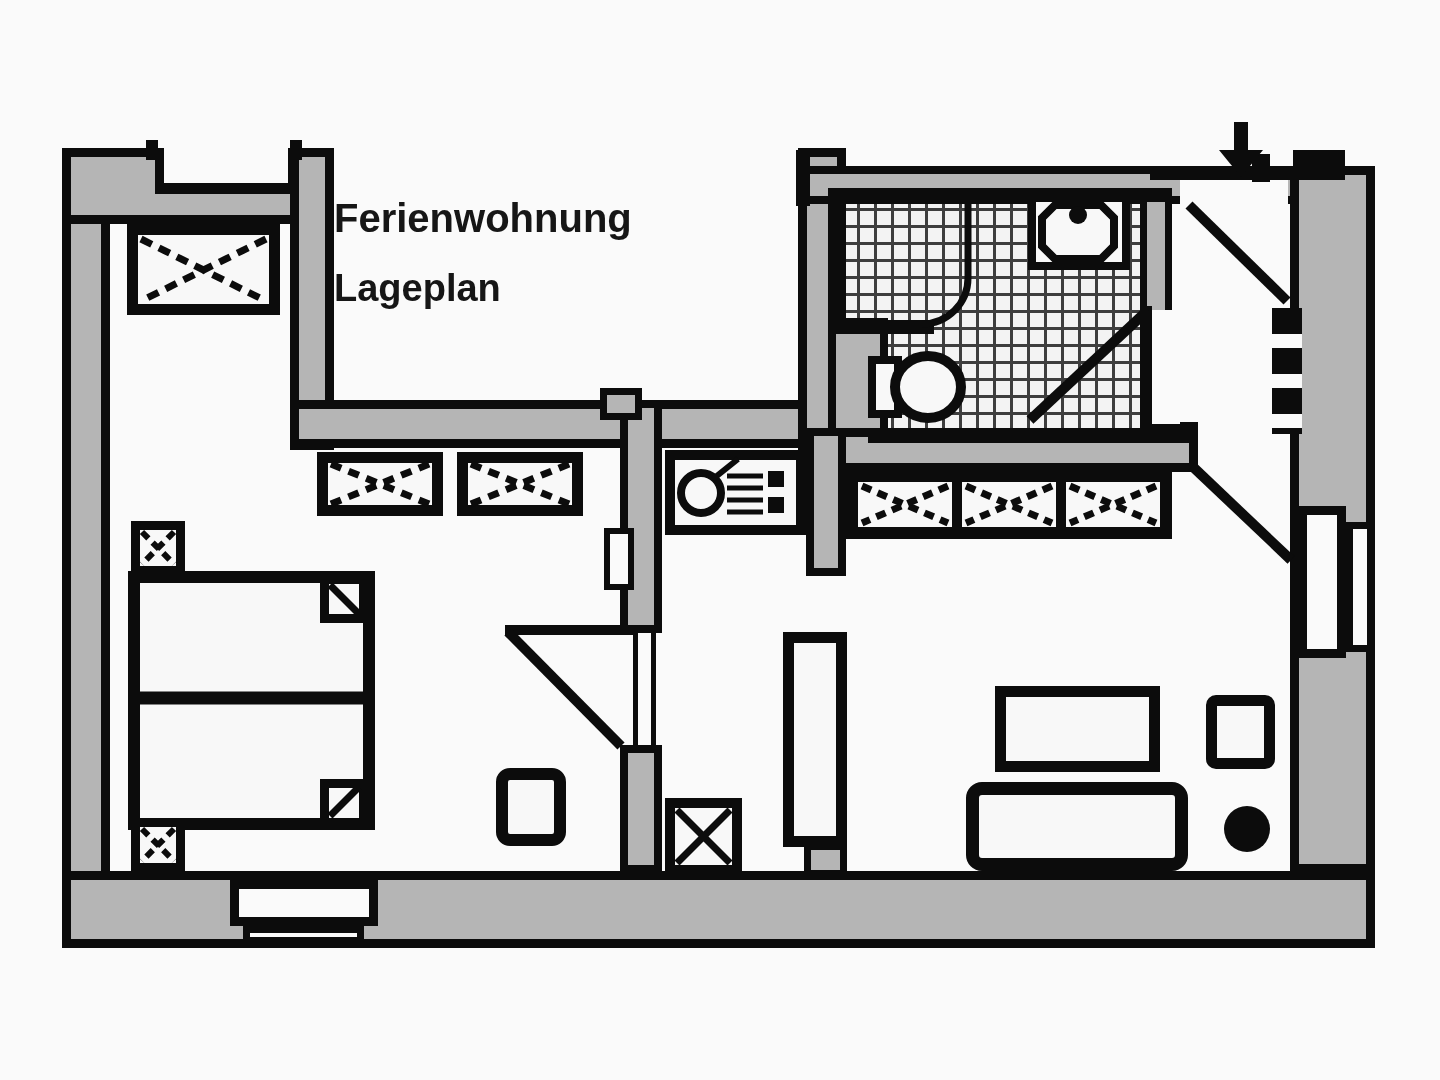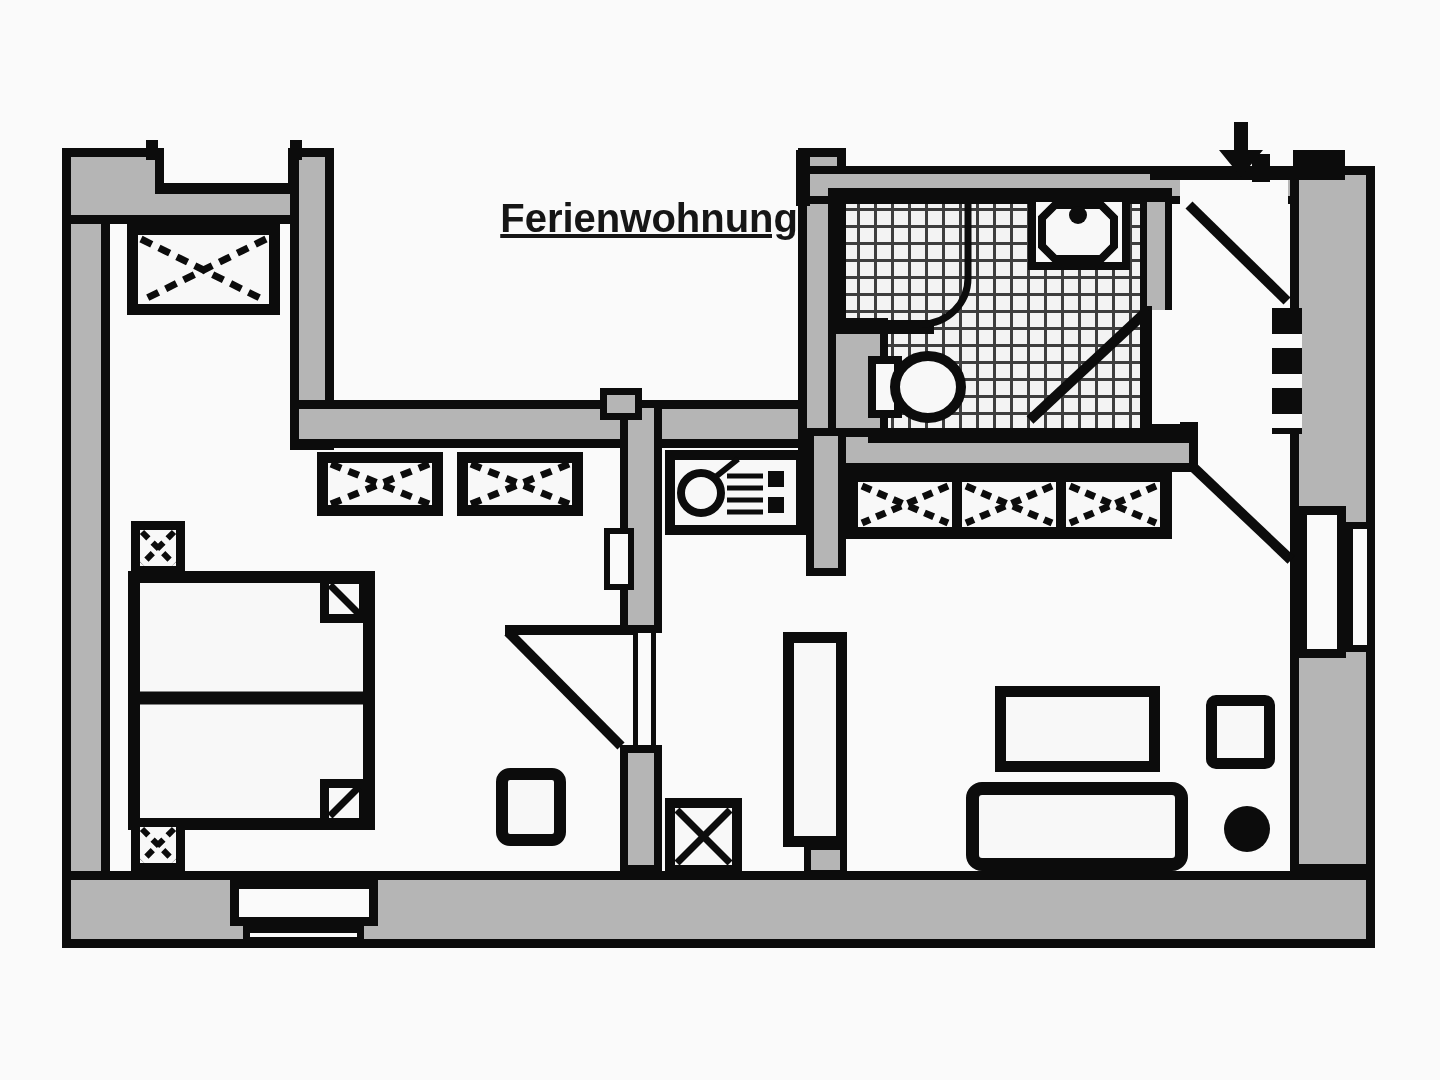--- a/index.html
+++ b/index.html
@@ -13,22 +13,22 @@
   .wall{background:var(--wall);border:9px solid var(--line);z-index:2;}
   .b8{border-width:8px;} .b7{border-width:7px;}
   .blk{background:var(--line);z-index:3;}
   .wht{background:var(--bg);z-index:4;}
   .furn{background:var(--room);border:10px solid var(--line);z-index:5;}
   .tiles{background-color:var(--tilefloor);
     background-image:repeating-linear-gradient(0deg,var(--tileline) 0 3px,transparent 3px 17px),
                      repeating-linear-gradient(90deg,var(--tileline) 0 3px,transparent 3px 17px);
     z-index:1;}
   #linework{position:absolute;left:0;top:0;z-index:6;pointer-events:none;}
-  #title{position:absolute;left:334px;top:196px;width:464px;text-align:right;z-index:6;
-         color:#161616;font-weight:bold;text-decoration:underline;}
+  #title{position:absolute;left:334px;top:196px;width:464px;text-align:left;z-index:6;
+         color:#161616;font-weight:bold;}
   #title .t1{font-size:40px;line-height:45px;display:block;}
   #title .t3{font-size:38px;line-height:42px;display:block;margin-top:26px;}
   .dashbar{background-color:var(--line);
     background-image:repeating-linear-gradient(180deg,transparent 0 26px,var(--bg) 26px 40px);
     z-index:5;}
   .cell{position:absolute;background:var(--room);}
 </style>
 </head>
 <body>
 
@@ -187,15 +187,16 @@
 
       <g fill="#0c0c0c" stroke="none">
         <rect x="1234" y="122" width="14" height="30"></rect>
         <polygon points="1219,150 1263,150 1241,177"></polygon>
       </g>
     </g>
   </svg>
 
   <div id="title">
     <span class="t1">Ferienwohnung</span>
+    <span class="t3">Lageplan</span>
   </div>
 
 </div>
 
 </body></html>

